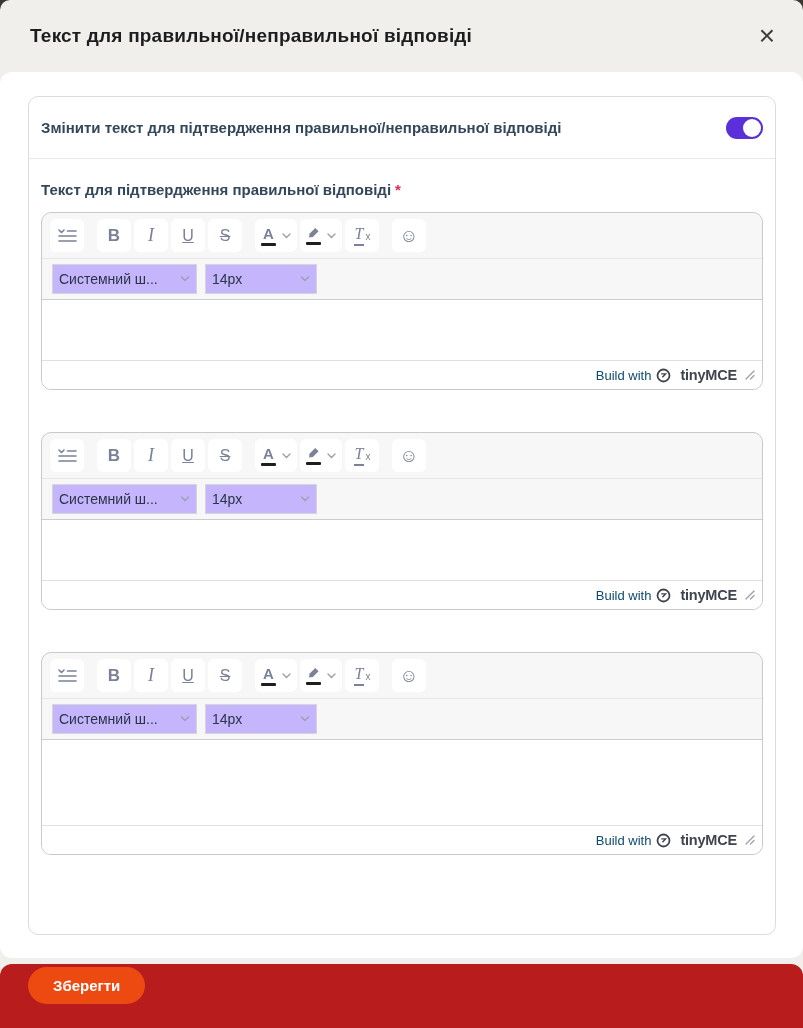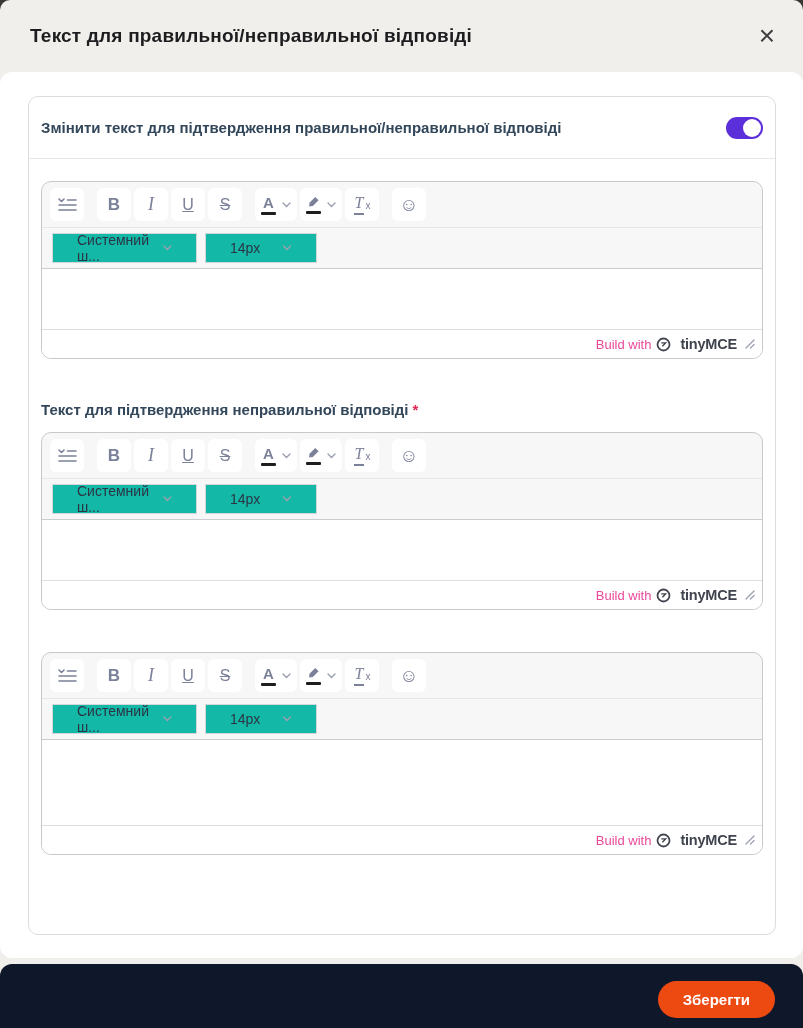--- a/index.html
+++ b/index.html
@@ -43,31 +43,31 @@
   .g-italic{font-family:"Liberation Serif",serif;font-style:italic;font-size:18px}
   .g-underline{font-size:16px;text-decoration:underline}
   .g-strike{font-size:16px;text-decoration:line-through}
   .colstack{display:flex;flex-direction:column;align-items:center;line-height:1}
   .g-fore{font-weight:600;font-size:15px}
   .bar{width:15px;height:3px;background:#1e1e1e;border-radius:1px;margin-top:2px}
   .g-clear-t{font-family:"Liberation Serif",serif;font-style:italic;font-size:16px;border-bottom:2px solid #7b8198;padding:0 1px 1px}
   .g-clear-x{font-size:10px;margin-top:6px;margin-left:1px}
   .g-emoji{font-size:19px;line-height:1}
   .tb2{height:40px;display:flex;align-items:center;gap:8px;padding:0 10px;border-bottom:1px solid #c9ccd1}
-  .select{height:30px;background:#14b8a6;border:1px solid #d6d6da;border-radius:0;display:flex;align-items:center;justify-content:space-between;padding:0 24px;font-size:14px;color:#2b3445;box-sizing:border-box;cursor:pointer}
+  .select{height:30px;background:#c4b5fd;border:1px solid #d6d6da;border-radius:0;display:flex;align-items:center;justify-content:space-between;padding:0 6px;font-size:14px;color:#2b3445;box-sizing:border-box;cursor:pointer}
   .sel-font{width:145px}
   .sel-size{width:112px}
   .content{background:#fff;height:60px;cursor:text}
   .content.tall{height:85px}
   .status{height:28px;background:#fff;border-top:1px solid #dfdfe2;display:flex;align-items:center;justify-content:flex-end;gap:5px;padding:0 7px}
-  .buildwith{font-size:13px;color:#ec4899;cursor:pointer}
+  .buildwith{font-size:13px;color:#0c4a6e;cursor:pointer}
   .brand{font-size:14.5px;font-weight:700;color:#40444e;letter-spacing:-.2px;cursor:pointer;display:flex;align-items:center;gap:9px}
   .resize{margin-left:3px;cursor:nwse-resize;display:flex}
   
-  .footer{flex:1;background:#0f172a;border-radius:12px 12px 0 0;display:flex;justify-content:flex-end;align-items:flex-start;padding:17px 28px 0;box-sizing:border-box}
+  .footer{flex:1;background:#b91c1c;border-radius:12px 12px 0 0;display:flex;align-items:flex-start;padding:3px 28px 0;box-sizing:border-box}
   .save{background:#ed4a12;color:#fff;font-size:15px;font-weight:700;border:none;border-radius:20px;padding:10px 25px;cursor:pointer;font-family:"Liberation Sans",sans-serif}
 </style>
 </head>
 <body>
 
 <div class="modal">
 
   <div class="header">
     <div class="title">Текст для правильної/неправильної відповіді</div>
     <div class="close">×</div>
@@ -78,20 +78,23 @@
 
       <div class="toggle-row">
         <span class="lbl">Змінити текст для підтвердження правильної/неправильної відповіді</span>
         <div class="switch">
           <div class="knob"></div>
         </div>
       </div>
 
       <div id="sections">
   <div class="section">
+    <div class="section-label">
+      <span>Текст для підтвердження правильної відповіді</span><span class="req">*</span>
+    </div>
     <div class="editor">
       <div class="tb1">
         <div class="btn">
           <svg width="19" height="15" viewBox="0 0 19 15" fill="none" stroke="#7b8198" stroke-width="1.6" stroke-linecap="round" stroke-linejoin="round">
                     <polyline points="1,2 3.5,4.5 6,2"></polyline>
                     <line x1="9.5" y1="3" x2="18" y2="3"></line>
                     <line x1="1" y1="8" x2="18" y2="8"></line>
                     <line x1="1" y1="13" x2="18" y2="13"></line>
                   </svg>
         </div>
@@ -155,23 +158,20 @@
           <svg width="10" height="10" viewBox="0 0 10 10" stroke="#9aa0ae" stroke-width="1.3" stroke-linecap="round">
                     <line x1="1" y1="9" x2="9" y2="1"></line>
                     <line x1="5.5" y1="9" x2="9" y2="5.5"></line>
                   </svg>
         </span>
       </div>
     </div>
   </div>
 
   <div class="section">
-    <div class="section-label">
-      <span>Текст для підтвердження неправильної відповіді</span><span class="req">*</span>
-    </div>
     <div class="editor">
       <div class="tb1">
         <div class="btn">
           <svg width="19" height="15" viewBox="0 0 19 15" fill="none" stroke="#7b8198" stroke-width="1.6" stroke-linecap="round" stroke-linejoin="round">
                     <polyline points="1,2 3.5,4.5 6,2"></polyline>
                     <line x1="9.5" y1="3" x2="18" y2="3"></line>
                     <line x1="1" y1="8" x2="18" y2="8"></line>
                     <line x1="1" y1="13" x2="18" y2="13"></line>
                   </svg>
         </div>

